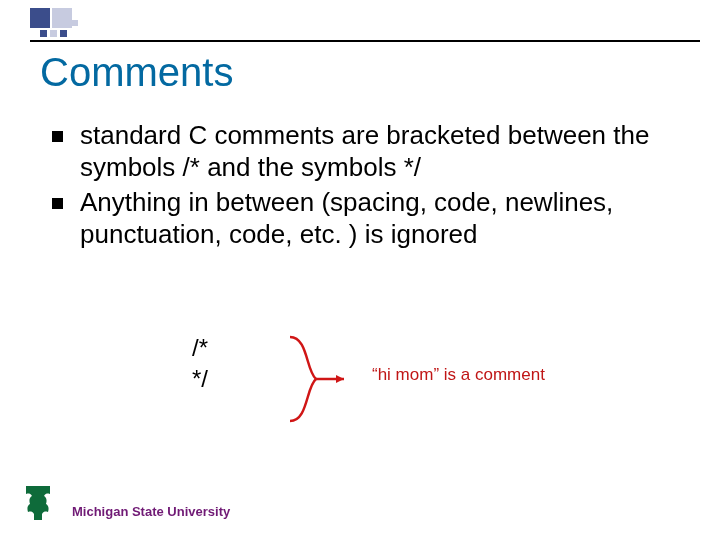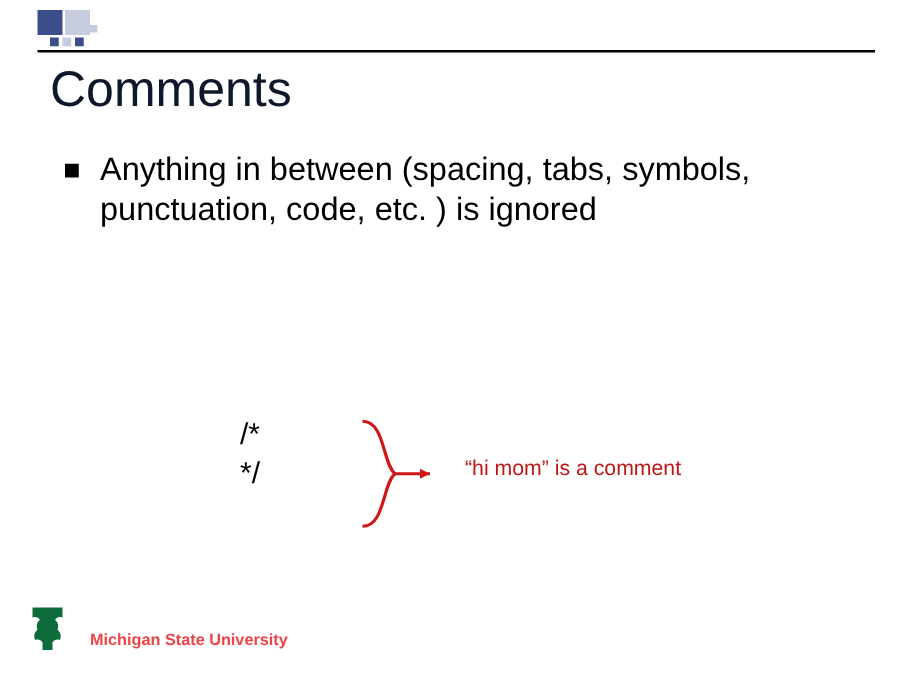--- a/index.html
+++ b/index.html
@@ -29,21 +29,21 @@
   .mini.a { top:22px; left:40px; }
   .mini.b { top:22px; left:50px; background:#c7cbe0;}
   .mini.c { top:22px; left:60px; }
   .mini.d { top:12px; left:72px; width:6px; height:6px; background:#c7cbe0;}
   .rule {
     position:absolute; top:32px; left:30px; right:20px;
     height:2px; background:#000;
   }
   .title {
     position:absolute; top:50px; left:40px;
-    font-size:40px; color:#0f172a;
+    font-size:40px; color:#0369a1;
     font-weight:400;
   }
   .bullets {
     position:absolute; top:120px; left:52px; right:30px;
   }
   .bullets li {
     list-style:none;
     position:relative;
     font-size:26px;
     line-height:1.22;
@@ -75,21 +75,21 @@
     top:365px; left:372px;
     font-size:17px;
     font-weight:normal;
     color:#c01616;
   }
   .footer {
     position:absolute;
     bottom:20px; left:72px;
     font-size:13px;
     font-weight:bold;
-    color:#ef4444;
+    color:#701a75;
     line-height:1.25;
   }
   .logo {
     position:absolute;
     bottom:18px; left:18px;
     width:40px; height:40px;
   }
 </style>
 </head>
 <body>
@@ -100,21 +100,22 @@
   <div class="mini a"></div>
   <div class="mini b"></div>
   <div class="mini c"></div>
   <div class="mini d"></div>
   <div class="rule"></div>
 </div>
 
 <div class="title">Comments</div>
 
 <ul class="bullets">
-  <li>Anything in between (spacing, tabs, symbols, punctuation, code, etc. ) is ignored</li>
+  <li>standard C comments are bracketed between the symbols /* and the symbols */</li>
+  <li>Anything in between (spacing, code, newlines, punctuation, code, etc. ) is ignored</li>
 </ul>
 
 <div class="code-block">
   <div>/*</div>
   <div>*/</div>
 </div>
 
 <svg class="brace" viewBox="0 0 60 92">
   <path d="M4 4 C 22 4, 20 38, 30 46 C 20 54, 22 88, 4 88" stroke="#d01616" stroke-width="2.5" fill="none"></path>
   <line x1="30" y1="46" x2="58" y2="46" stroke="#d01616" stroke-width="2.5"></line>

